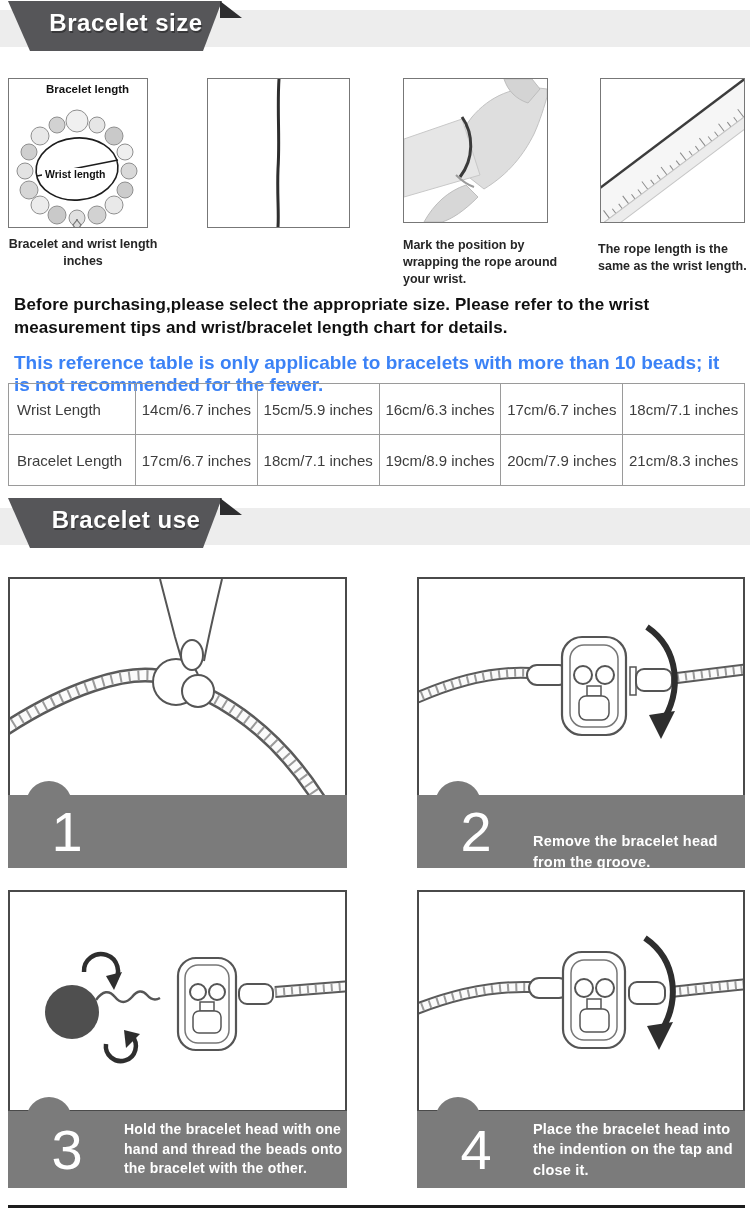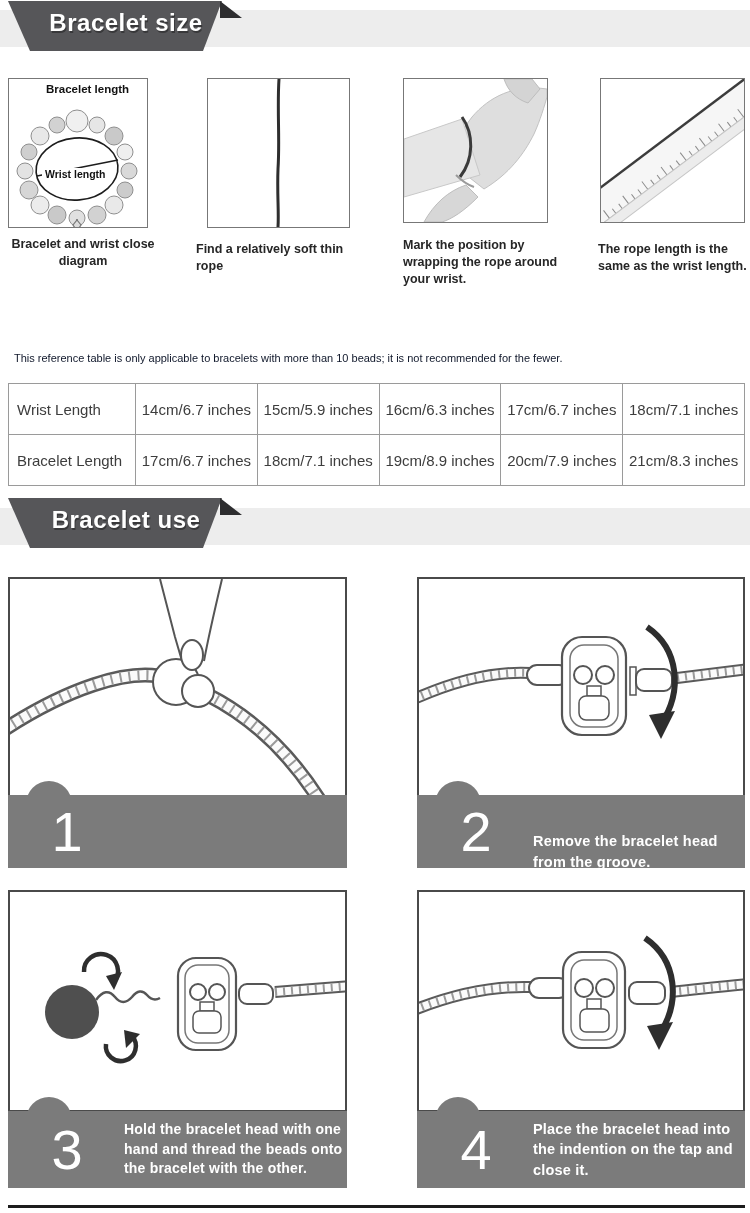--- a/index.html
+++ b/index.html
@@ -15,21 +15,21 @@
   .ribbon .ttl{position:absolute;left:36px;top:9px;width:180px;text-align:center;
         font-size:24px;font-weight:800;color:#fff;letter-spacing:.5px;
         text-shadow:1px 2px 0 rgba(0,0,0,.35);}
   
   .pbox{position:absolute;background:#fff;border:1px solid #777;box-sizing:border-box;}
   .pcap{position:absolute;font-size:12.5px;font-weight:bold;color:#262626;line-height:1.35;}
   .lab{position:absolute;background:#fff;font-weight:bold;color:#111;padding:0 3px;white-space:nowrap;}
   
   .intro{position:absolute;left:14px;top:294px;width:726px;font-size:17px;font-weight:bold;
         color:#101010;line-height:1.33;letter-spacing:.1px;}
-  .warn{position:absolute;left:14px;top:352px;width:726px;font-size:11px;font-weight:normal;color:#0f172a;}
+  .warn{position:absolute;left:14px;top:352px;width:726px;font-size:19px;font-weight:bold;color:#3b82f6;}
   
   table.size{position:absolute;left:8px;top:383px;width:737px;border-collapse:collapse;
         font-size:15px;color:#3d3d3d;}
   table.size td{border:1px solid #9a9a9a;height:50px;text-align:center;padding:0 2px;}
   table.size td.rowlab{text-align:left;padding-left:8px;width:116px;}
   
   .sbox{position:absolute;background:#fff;border:2px solid #4a4a4a;box-sizing:border-box;}
   .sbar{position:absolute;background:#7b7b7b;color:#fff;display:flex;align-items:center;}
   .sbump{position:absolute;width:46px;height:46px;border-radius:50%;background:#7b7b7b;}
   .snum{font-size:56px;font-weight:300;line-height:1;margin-left:28px;min-width:62px;text-align:center;}
@@ -72,28 +72,27 @@
       <g stroke="#777" stroke-width="1.2" fill="#e8e8e8">
         <line x1="68" y1="146" x2="68" y2="140" stroke="#555"></line>
         <path d="M68 141 l4 5 -4 6 -4 -6 z" fill="#dcdcdc"></path>
       </g>
       <ellipse cx="68" cy="90" rx="41" ry="31" fill="none" stroke="#1d1d1d" stroke-width="1.6" transform="rotate(-5 68 90)"></ellipse>
       <line x1="28" y1="97" x2="109" y2="81" stroke="#1d1d1d" stroke-width="1.4"></line>
     </svg>
     <div class="lab" style="left:34px;top:4px;font-size:11.5px;">Bracelet length</div>
     <div class="lab" style="left:33px;top:89px;font-size:10.5px;">Wrist length</div>
   </div>
-  <div class="pcap" style="left:0;top:236px;width:166px;text-align:center;">Bracelet and wrist close diagram</div>
+  <div class="pcap" style="left:0;top:236px;width:166px;text-align:center;">Bracelet and wrist length inches</div>
 
   <div class="pbox" style="left:207px;top:78px;width:143px;height:150px;">
     <svg width="141" height="148" viewBox="0 0 141 148">
       <path d="M71 0 C69 30 72 60 70 90 C69 115 71 132 70 148" stroke="#2e2e2e" stroke-width="3" fill="none"></path>
     </svg>
   </div>
-  <div class="pcap" style="left:196px;top:241px;width:175px;">Find a relatively soft thin rope</div>
 
   <div class="pbox" style="left:403px;top:78px;width:145px;height:145px;">
     <svg width="143" height="143" viewBox="0 0 143 143">
       <path d="M143 10 C110 5 85 18 68 38 C55 54 50 72 52 88 L80 110 C105 95 120 75 130 55 C136 42 141 25 143 18 Z" fill="#dedede" stroke="#c2c2c2"></path>
       <path d="M0 60 L58 40 L76 96 L0 118 Z" fill="#e6e6e6" stroke="#c8c8c8"></path>
       <path d="M100 0 C104 12 112 20 124 24 L136 10 L128 0 Z" fill="#d4d4d4" stroke="#bdbdbd"></path>
       <path d="M58 38 C70 55 70 80 56 98" stroke="#3a3a3a" stroke-width="3" fill="none"></path>
       <path d="M20 143 C30 125 44 112 62 106 L74 118 C60 132 48 140 38 143 Z" fill="#d7d7d7" stroke="#bdbdbd"></path>
       <path d="M52 96 C58 102 64 106 70 108" stroke="#9a9a9a" stroke-width="2" fill="none"></path>
     </svg>
@@ -128,20 +127,21 @@
             <line x1="132" y1="82" x2="132" y2="88"></line>
           <line x1="140" y1="82" x2="140" y2="88"></line>
             <line x1="148" y1="78" x2="148" y2="88"></line>
         </g>
         <rect x="-30" y="88" width="210" height="10" fill="#ececec" stroke="#c6c6c6"></rect>
       </g>
     </svg>
   </div>
   <div class="pcap" style="left:598px;top:241px;width:158px;">The rope length is the same as the wrist length.</div>
 
+  <div class="intro">Before purchasing,please select the appropriate size. Please refer to the wrist measurement tips and wrist/bracelet length chart for details.</div>
   <div class="warn">This reference table is only applicable to bracelets with more than 10 beads; it is not recommended for the fewer.</div>
 
   <table class="size">
     <tbody>
         <tr>
       <td class="rowlab">Wrist Length</td>
       <td>14cm/6.7 inches</td>
       <td>15cm/5.9 inches</td>
       <td>16cm/6.3 inches</td>
       <td>17cm/6.7 inches</td>

